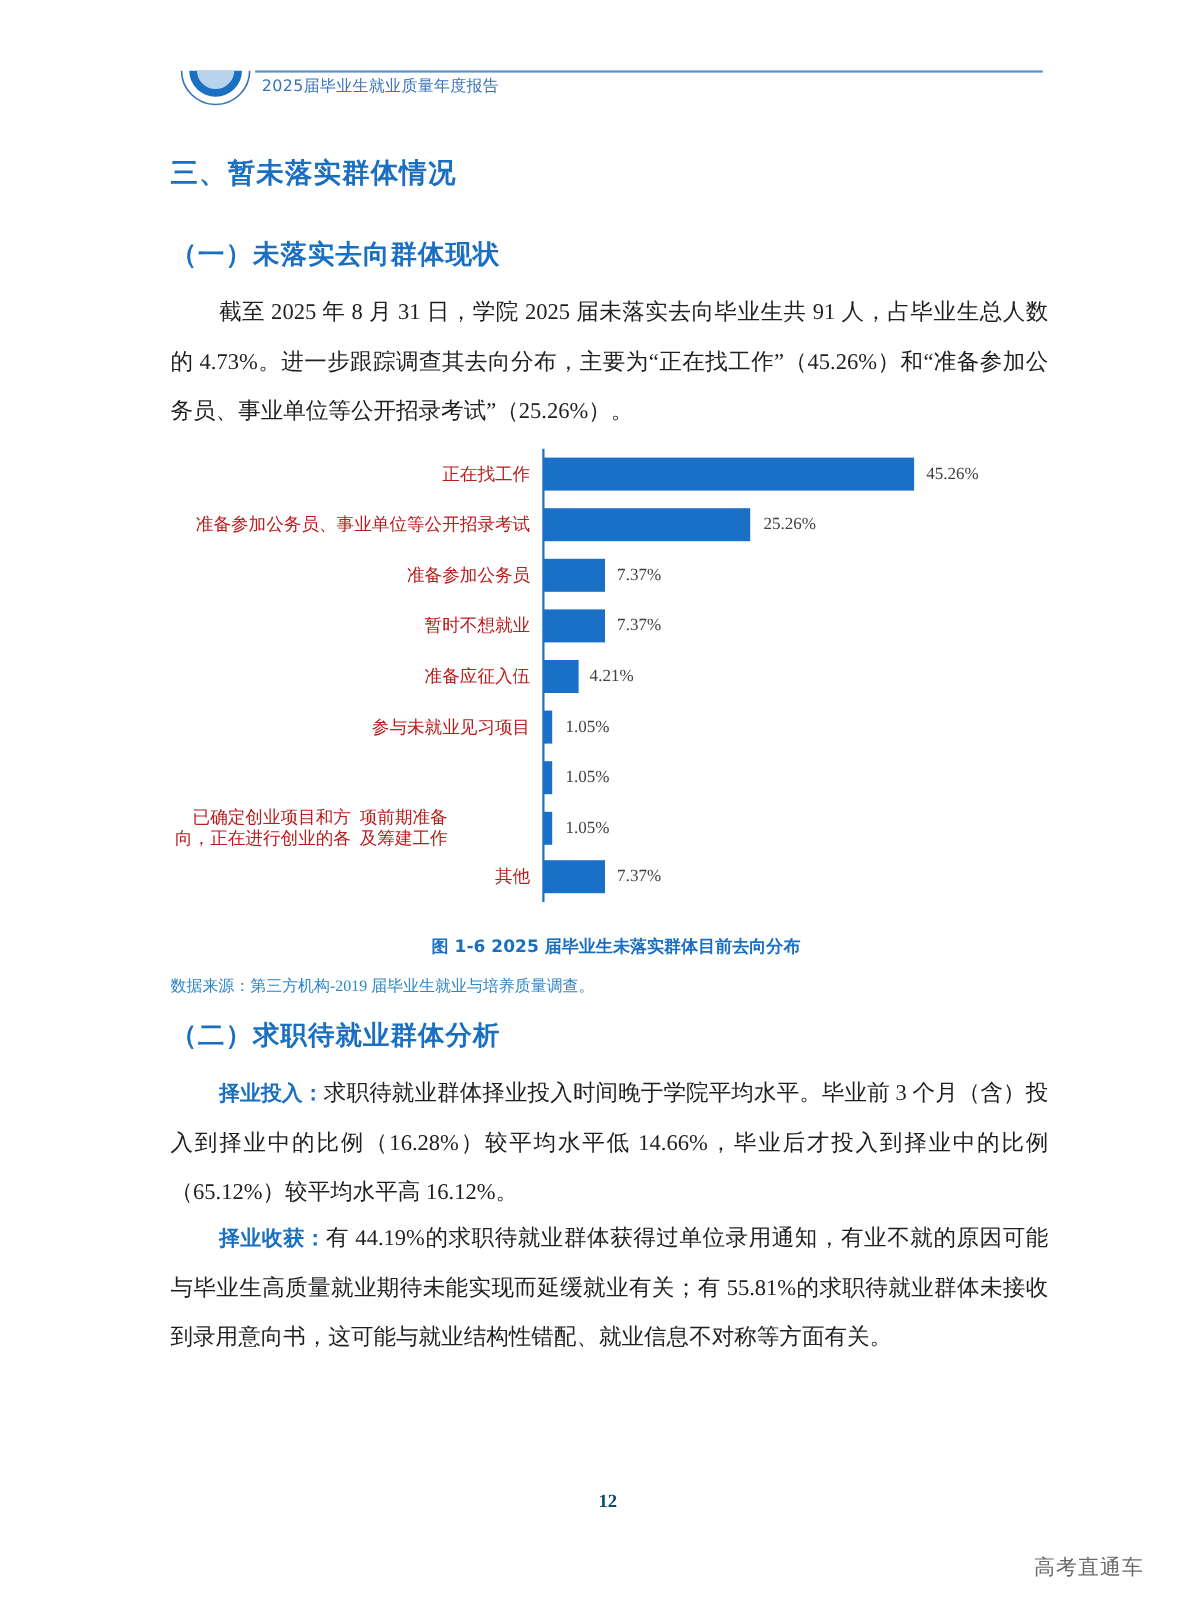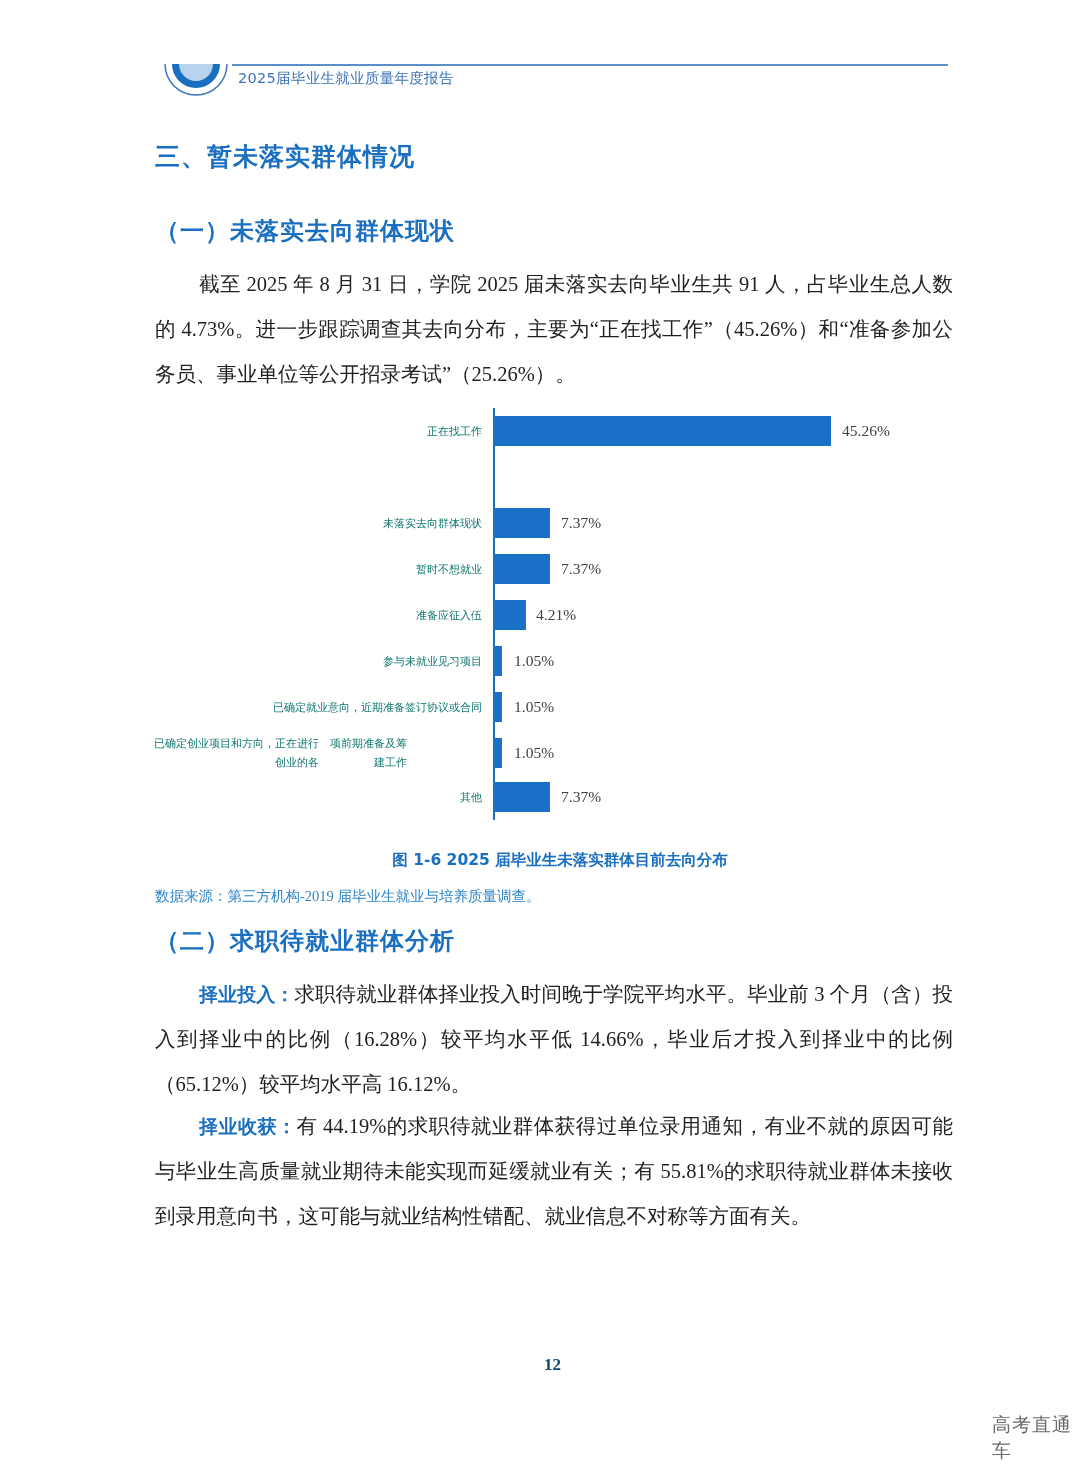--- a/index.html
+++ b/index.html
@@ -22,30 +22,30 @@
     .para { position: absolute; left: 155px; width: 798px; font-size: 20.5px; line-height: 45px;
             text-align: justify; color: #1f1f1f; }
     .para p { margin: 0; text-indent: 44px; }
     .kw { color: #1a6fc0; font-family: "DejaVu Sans", sans-serif; font-weight: bold; font-size: 19px; }
 
     
     .chart { position: absolute; left: 150px; top: 405px; width: 800px; height: 420px; }
     .axis { position: absolute; left: 343px; top: 3px; width: 2px; height: 412px; background: #1a6fc0; }
     .row { position: absolute; left: 0; width: 800px; height: 30px; }
     .row .label { position: absolute; right: 468px; top: 0; height: 30px; width: 330px; display: flex; align-items: center;
-                  justify-content: flex-end; text-align: right; font-size: 11px; color: #0f766e; line-height: 19px; }
+                  justify-content: flex-end; text-align: right; font-size: 16px; color: #b91c1c; line-height: 19px; }
     .row .bar { position: absolute; left: 344px; top: 0; height: 30px; background: #1a6fc7; }
     .row .val { position: absolute; top: 0; height: 30px; display: flex; align-items: center; font-size: 15.5px; color: #404040; }
 
     .caption { position: absolute; left: 0; width: 1080px; top: 850px; text-align: center; padding-left: 40px; box-sizing: border-box;
                font-family: "DejaVu Sans", sans-serif; font-weight: bold; font-size: 15.5px; color: #1a6fc0; }
     .source { position: absolute; left: 155px; top: 887px; font-size: 14.5px; color: #2e86c8; }
 
     .page-num { position: absolute; left: 544px; top: 1355px; font-weight: bold; font-size: 17px; color: #0c4a6e; }
-    .watermark { position: absolute; left: 992px; top: 1412px; font-family: "DejaVu Sans", sans-serif; font-size: 19px; color: #6a6a6a; letter-spacing: 1px; }
+    .watermark { position: absolute; left: 940px; top: 1412px; font-family: "DejaVu Sans", sans-serif; font-size: 19px; color: #6a6a6a; letter-spacing: 1px; }
   </style>
 </head>
 <body>
 
 <div class="header">
   <svg class="logo" viewBox="0 0 66 36">
     <path d="M2 0 A31 31 0 0 0 64 0" fill="none" stroke="#3a73b8" stroke-width="1.5"></path>
     <path d="M9 0 A24 24 0 0 0 57 0" fill="#1a6fc0"></path>
     <path d="M16 0 A17 17 0 0 0 50 0" fill="#b9d3ee"></path>
   </svg>
@@ -62,23 +62,28 @@
 
 <div class="chart">
   <div class="axis"></div>
 
   <div class="row" style="top:11px;">
     <div class="label">正在找工作</div>
     <div class="bar" style="width:337px;"></div>
     <div class="val" style="left:692px;">45.26%</div>
   </div>
 
+  <div class="row" style="top:57px;">
+    <div class="label">准备参加公务员、事业单位等公开招录考试</div>
+    <div class="bar" style="width:188px;"></div>
+    <div class="val" style="left:544px;">25.26%</div>
+  </div>
 
   <div class="row" style="top:103px;">
-    <div class="label">未落实去向群体现状</div>
+    <div class="label">准备参加公务员</div>
     <div class="bar" style="width:56px;"></div>
     <div class="val" style="left:411px;">7.37%</div>
   </div>
 
   <div class="row" style="top:149px;">
     <div class="label">暂时不想就业</div>
     <div class="bar" style="width:56px;"></div>
     <div class="val" style="left:411px;">7.37%</div>
   </div>
 
@@ -88,21 +93,20 @@
     <div class="val" style="left:386px;">4.21%</div>
   </div>
 
   <div class="row" style="top:241px;">
     <div class="label">参与未就业见习项目</div>
     <div class="bar" style="width:8px;"></div>
     <div class="val" style="left:364px;">1.05%</div>
   </div>
 
   <div class="row" style="top:287px;">
-    <div class="label">已确定就业意向，近期准备签订协议或合同</div>
     <div class="bar" style="width:8px;"></div>
     <div class="val" style="left:364px;">1.05%</div>
   </div>
 
   <div class="row" style="top:333px;">
     <div class="label" style="flex-direction:row; align-items:flex-end; justify-content:center; top:-4px; height:38px;">
       <span>已确定创业项目和方向，正在进行创业的各</span>
       <span style="padding-right:75px;text-align:right;">项前期准备及筹建工作</span>
     </div>
     <div class="bar" style="width:8px;"></div>

